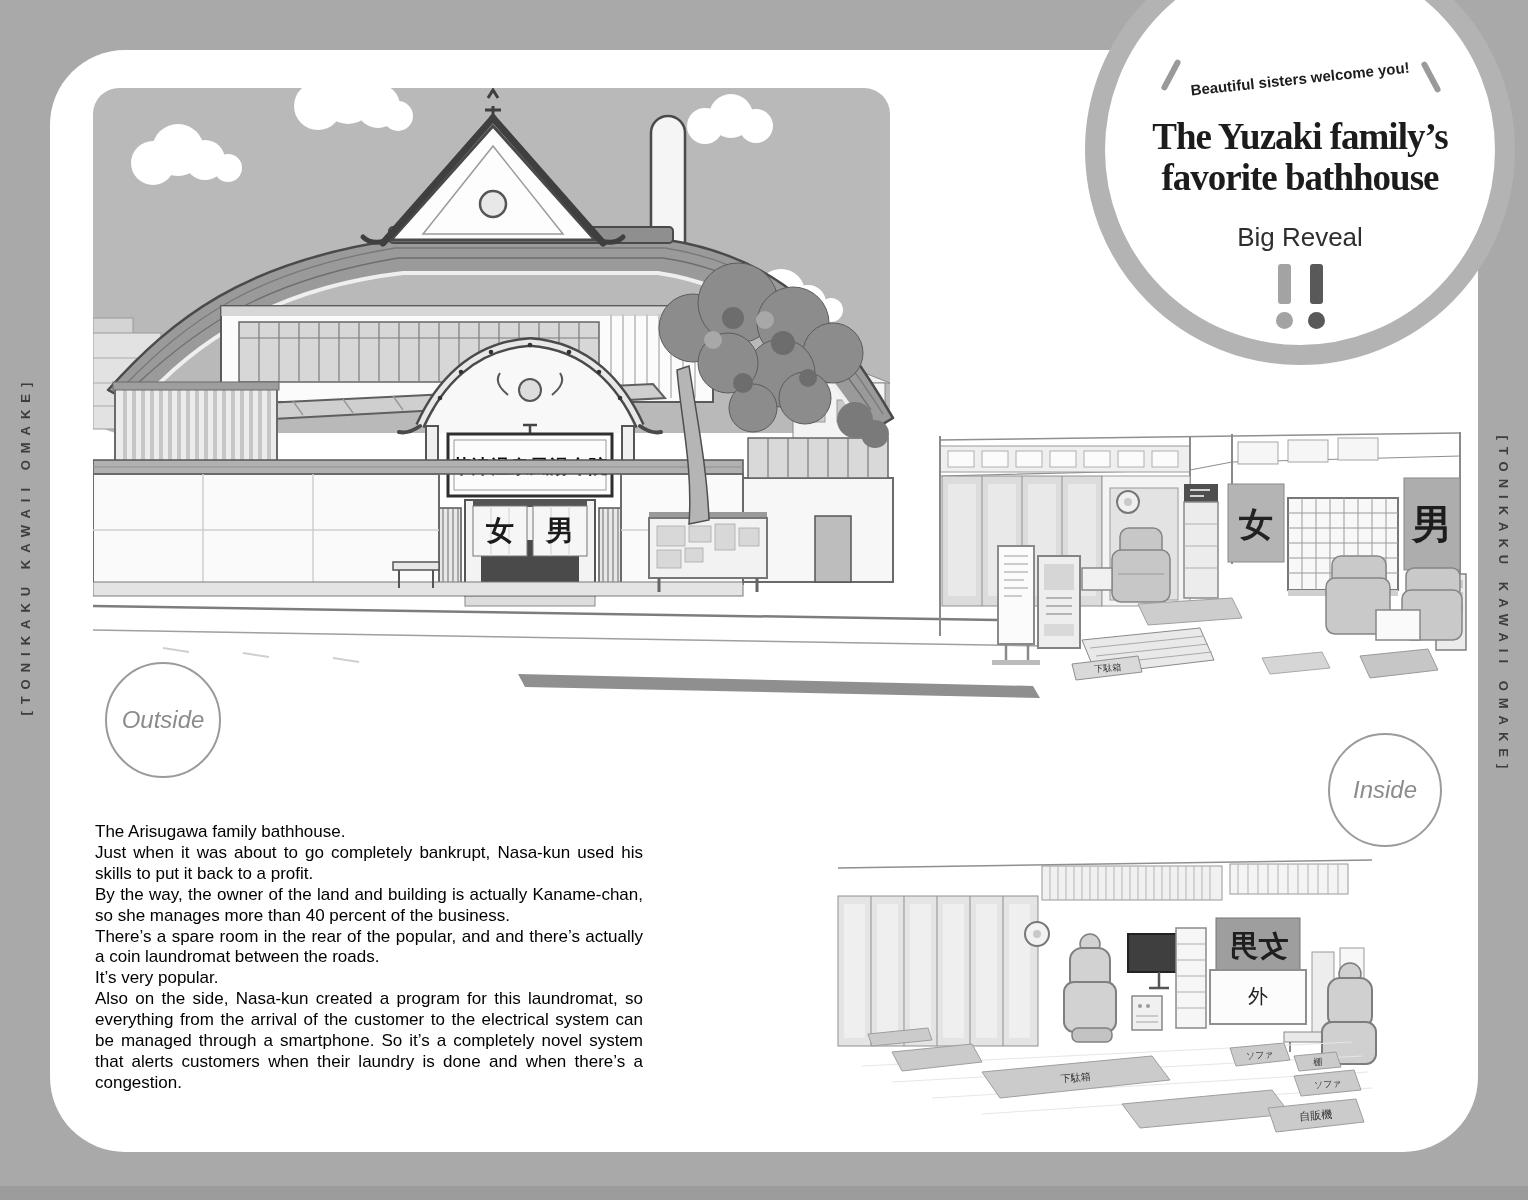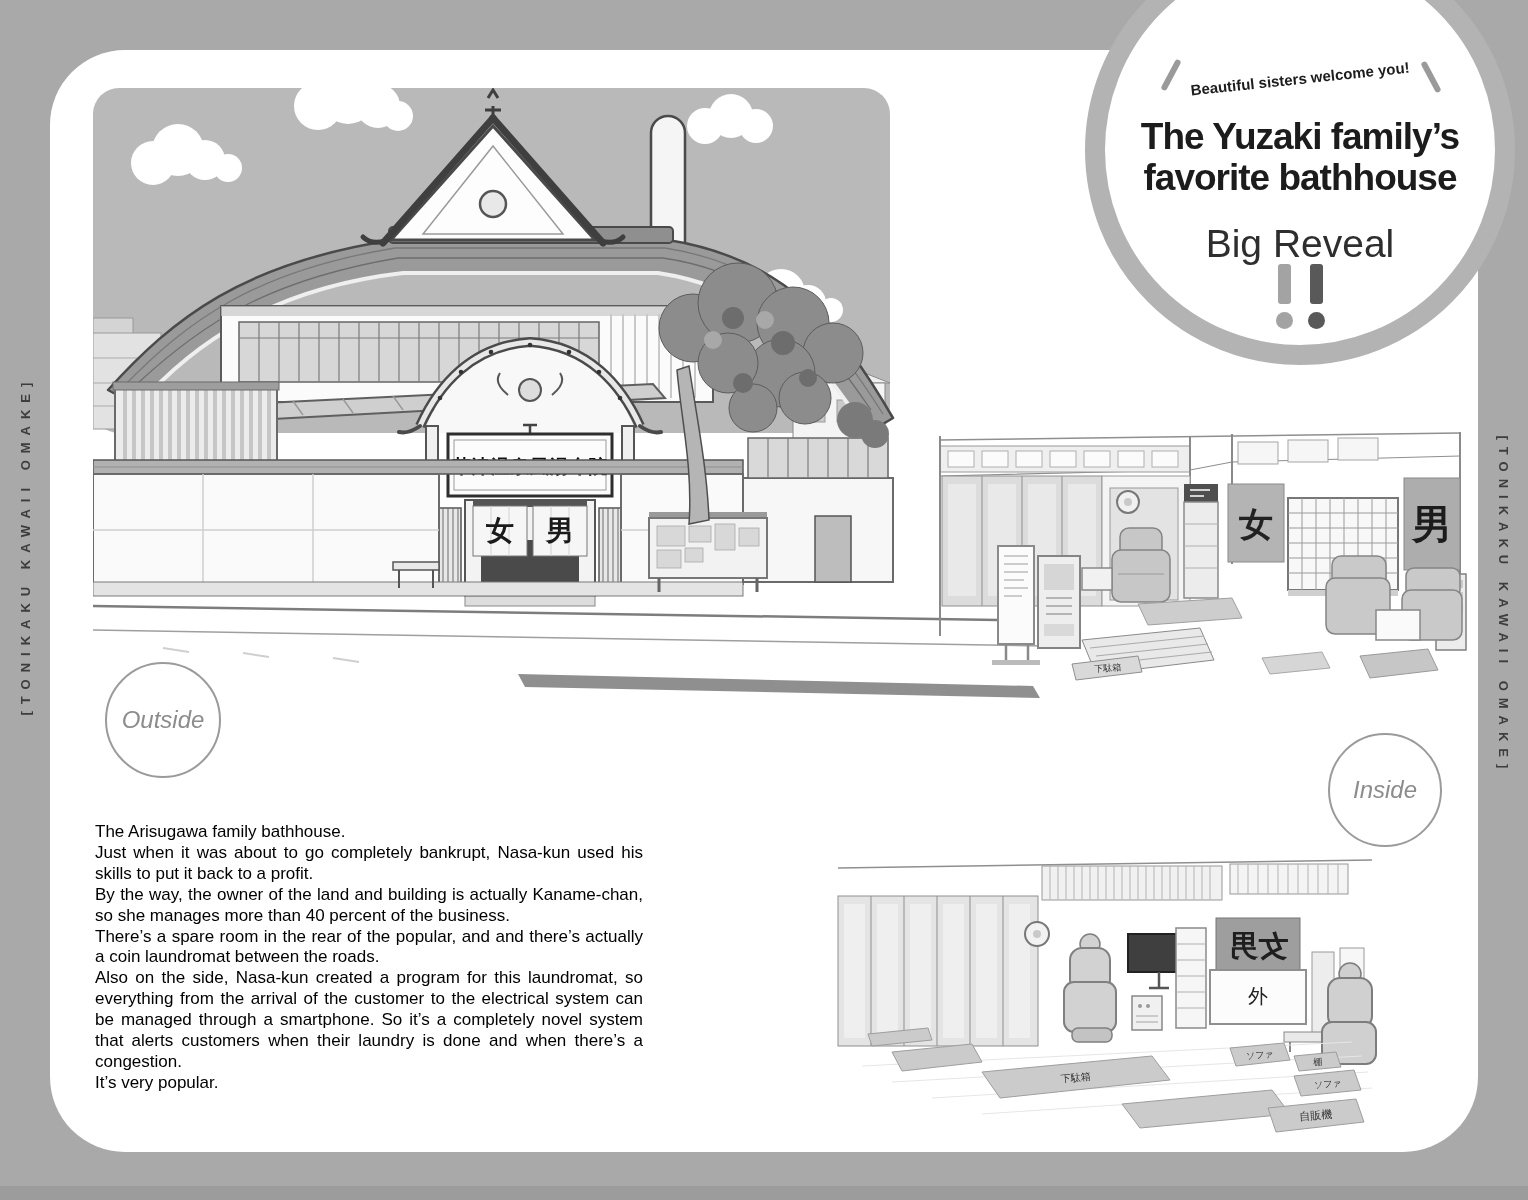--- a/index.html
+++ b/index.html
@@ -15,24 +15,24 @@
 
   
   .badge-ring{position:absolute;left:1085px;top:-65px;width:390px;height:390px;border:20px solid #b3b3b3;
               border-radius:50%;background:#ffffff;}
   .badge-tagline{position:absolute;left:1158px;top:70px;width:284px;text-align:center;
                  font-size:15px;font-weight:800;color:#1d1d1d;transform:rotate(-6deg);}
   .badge-tick{position:absolute;width:6px;height:34px;background:#9a9a9a;border-radius:3px;}
   .tick-left{left:1168px;top:58px;transform:rotate(28deg);}
   .tick-right{left:1428px;top:60px;transform:rotate(-28deg);}
   .badge-title{position:absolute;left:1100px;top:116px;width:400px;text-align:center;
-               font-family:Liberation Sans, sans-serif;font-weight:900;font-size:37px;line-height:1.12;
+               font-family:Liberation Serif, serif;font-weight:900;font-size:37px;line-height:1.12;
                color:#1c1c1c;letter-spacing:-1px;}
   .badge-subtitle{position:absolute;left:1150px;top:222px;width:300px;text-align:center;
-                  font-size:39px;font-weight:500;color:#2e2e2e;}
+                  font-size:26px;font-weight:500;color:#2e2e2e;}
   .exc{position:absolute;}
   .exc .bar{position:absolute;top:0;width:13px;height:40px;border-radius:3px;}
   .exc .dot{position:absolute;top:48px;width:17px;height:17px;border-radius:50%;}
   .exc-wrap{left:1278px;top:264px;width:50px;height:66px;}
   .exc-l .bar{left:0;background:#a3a3a3;}
   .exc-l .dot{left:-2px;background:#a3a3a3;}
   .exc-r .bar{left:32px;background:#595959;}
   .exc-r .dot{left:30px;background:#595959;}
 
   
@@ -483,16 +483,16 @@
       <text x="496" y="231" text-anchor="middle" font-size="9" transform="rotate(-4 496 231)">ソファ</text>
       <text x="484" y="263" text-anchor="middle" font-size="11" transform="rotate(-4 484 263)">自販機</text>
     </g>
   </svg>
 
   <div class="bodytext">
     <p>The Arisugawa family bathhouse.</p>
     <p>Just when it was about to go completely bankrupt, Nasa-kun used his skills to put it back to a profit.</p>
     <p>By the way, the owner of the land and building is actually Kaname-chan, so she manages more than 40 percent of the business.</p>
     <p>There’s a spare room in the rear of the popular, and and there’s actually a coin laundromat between the roads.</p>
+    <p>It’s very popular.</p>
     <p>Also on the side, Nasa-kun created a program for this laundromat, so everything from the arrival of the customer to the electrical system can be managed through a smartphone. So it’s a completely novel system that alerts customers when their laundry is done and when there’s a congestion.</p>
-    <p>It’s very popular.</p>
   </div>
 </div>
 
 </body></html>

